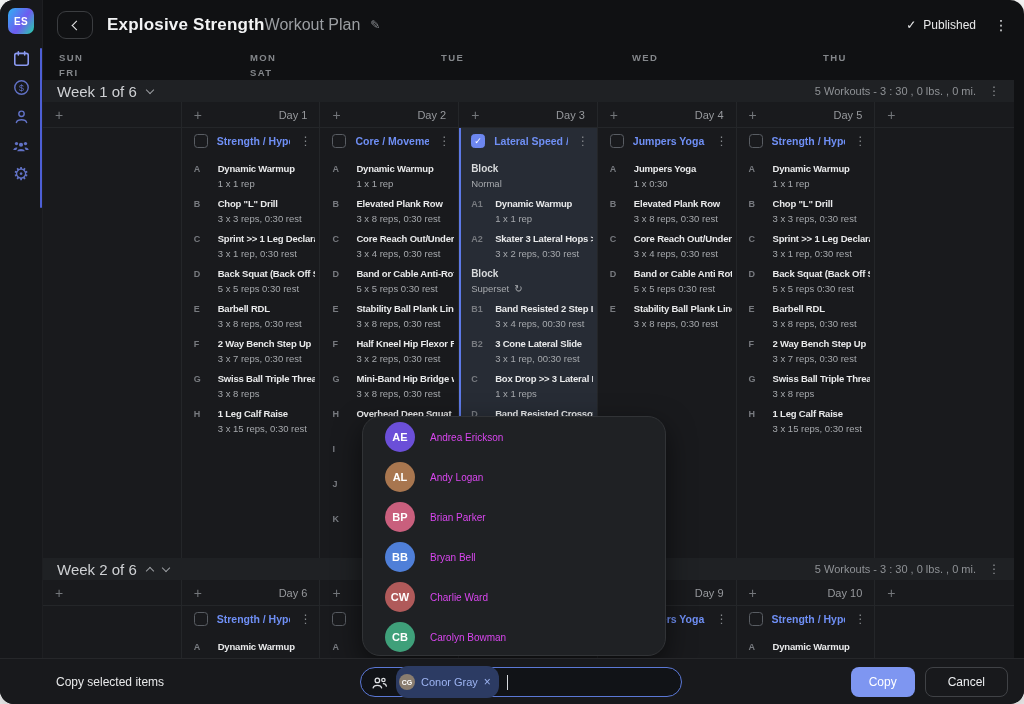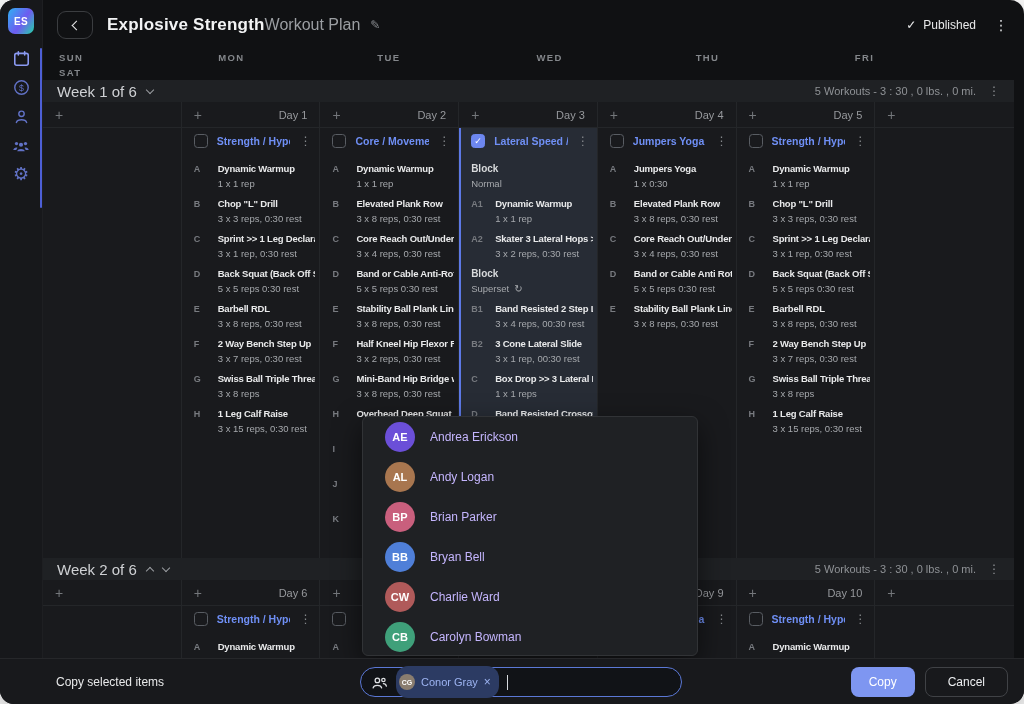--- a/index.html
+++ b/index.html
@@ -19,21 +19,21 @@
   .hdr{height:50px;flex:none;display:flex;align-items:center;padding:0 16px 0 14px;}
   .back-btn{width:36px;height:28px;border:1px solid #3b3d40;border-radius:9px;display:flex;align-items:center;justify-content:center;background:transparent;cursor:pointer;padding:0;}
   .chev-left{display:inline-block;width:7px;height:7px;border-left:1.7px solid #e8e9ea;border-bottom:1.7px solid #e8e9ea;transform:rotate(45deg);margin-left:3px;}
   .hdr-title{font-size:17px;font-weight:bold;color:#f2f3f4;margin-left:14px;letter-spacing:.2px;}
   .hdr-sub{font-size:16px;color:#9b9ea2;margin-left:0;}
   .pencil{color:#8a8d91;margin-left:10px;font-size:12px;cursor:pointer;}
   .hdr-spacer{flex:1;}
   .published{display:flex;align-items:center;gap:7px;color:#e8e9ea;font-size:12px;cursor:pointer;}
   .hdr-kebab{margin-left:18px;color:#dfe0e2;font-size:14px;cursor:pointer;}
   
-  .dow{height:30px;flex:none;display:grid;grid-template-columns:repeat(6,1fr);align-items:center;padding-right:26px;}
+  .dow{height:30px;flex:none;display:grid;grid-template-columns:repeat(5,1fr);align-items:center;padding-right:26px;}
   .dow-cell{padding-left:16px;color:#84878b;font-size:9.5px;font-weight:bold;letter-spacing:1.4px;}
   
   .board{flex:1;min-height:0;display:flex;flex-direction:column;background:#101113;padding-right:10px;}
   .band{height:22px;flex:none;background:#1f2124;display:flex;align-items:center;padding:0 14px;}
   .band-left{display:flex;align-items:center;cursor:pointer;}
   .band-label{color:#cfd1d4;font-size:15px;}
   .chev{display:inline-block;width:6px;height:6px;border-right:1.5px solid #9a9da1;border-bottom:1.5px solid #9a9da1;}
   .chev.down{transform:rotate(45deg);margin:-2px 0 0 10px;}
   .chev.up{transform:rotate(-135deg);margin:3px 0 0 10px;}
   .band-spacer{flex:1;}
@@ -58,24 +58,24 @@
   .ex{display:flex;padding:0 4px 0 12px;margin-top:9px;}
   .ex-letter{width:16px;flex:none;color:#787b80;font-size:9px;font-weight:bold;padding-top:1px;}
   .ex-body{flex:1;min-width:0;margin-left:8px;}
   .ex-name{color:#e9eaeb;font-size:9.5px;font-weight:bold;letter-spacing:-.2px;white-space:nowrap;overflow:hidden;min-height:12px;}
   .ex-detail{color:#a6a9ad;font-size:9.5px;margin-top:3px;white-space:nowrap;overflow:hidden;min-height:11px;}
   .block{padding:0 12px;margin-top:9px;}
   .block-label{color:#d8dadc;font-size:10px;font-weight:bold;}
   .block-sub{color:#a6a9ad;font-size:9.5px;margin-top:4px;display:flex;align-items:center;gap:5px;min-height:11px;}
   .cycle{font-size:10px;color:#a6a9ad;}
   
-  .dropdown{position:absolute;left:362px;top:416px;width:336px;height:240px;background:#1f2124;border:1px solid #313336;border-radius:6px;box-shadow:0 10px 28px rgba(0,0,0,.55);z-index:6;overflow:hidden;}
+  .dropdown{position:absolute;left:362px;top:416px;width:304px;height:240px;background:#1f2124;border:1px solid #313336;border-radius:18px;box-shadow:0 10px 28px rgba(0,0,0,.55);z-index:6;overflow:hidden;}
   .dd-item{height:40px;display:flex;align-items:center;padding:0 16px 0 22px;gap:15px;cursor:pointer;}
   .avatar{width:30px;height:30px;border-radius:50%;flex:none;display:flex;align-items:center;justify-content:center;color:#fff;font-size:11px;font-weight:bold;}
-  .dd-name{color:#c4b5fd;font-size:12px;white-space:nowrap;}
+  .dd-name{color:#d946ef;font-size:10px;white-space:nowrap;}
   
   .footer{height:46px;flex:none;background:#18191c;border-top:1px solid #26272a;display:flex;align-items:center;padding:0 16px 0 56px;position:relative;z-index:7;}
   .footer-msg{color:#e8e9ea;font-size:12px;}
   .copy-input{position:absolute;left:360px;top:8px;width:322px;height:30px;border:1px solid #5b78d6;border-radius:16px;background:#111317;display:flex;align-items:center;padding:0 10px;gap:8px;cursor:text;}
   .members-icon{color:#dfe1e4;display:flex;}
   .chip{background:#2c3b63;border-radius:12px;height:32px;display:flex;align-items:center;padding:0 8px 0 3px;gap:6px;cursor:pointer;}
   .chip-av{width:16px;height:16px;font-size:7px;}
   .chip-name{color:#9db4f2;font-size:11px;white-space:nowrap;}
   .chip-x{color:#9db4f2;font-size:12px;cursor:pointer;line-height:1;}
   .cursor{width:1px;height:15px;background:#d7dade;}

